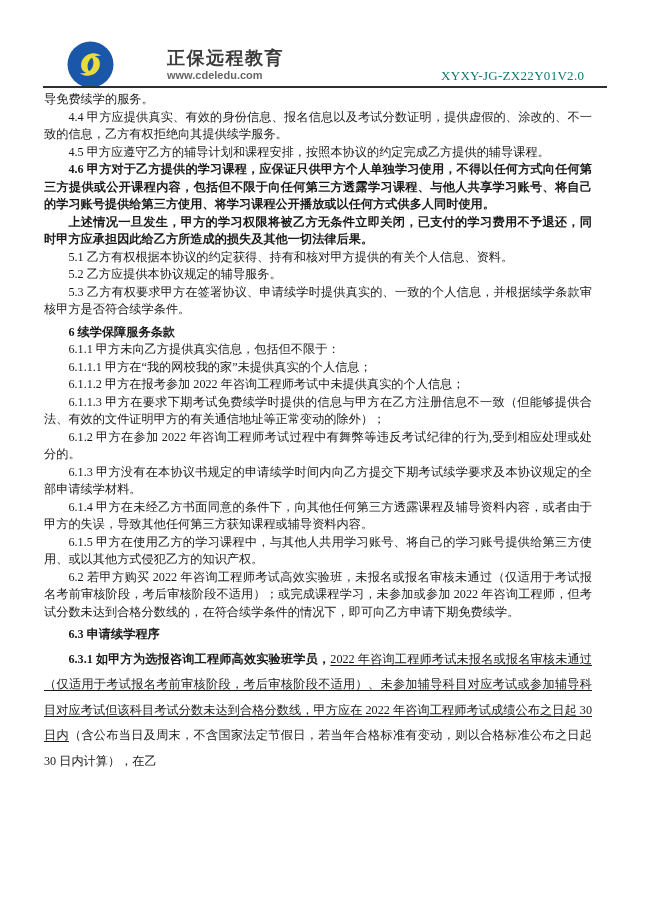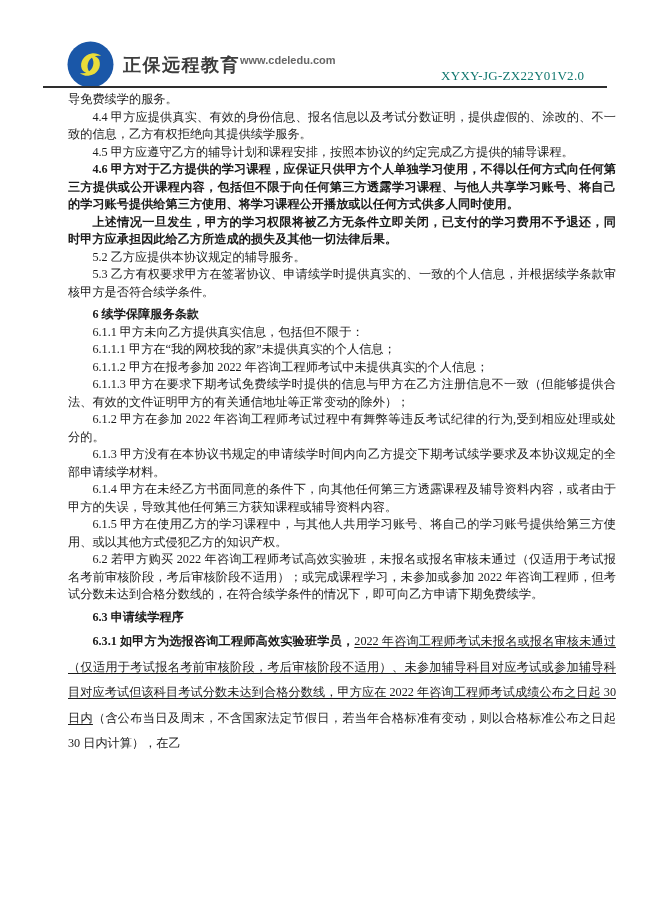--- a/index.html
+++ b/index.html
@@ -11,41 +11,41 @@
     overflow:hidden;
     font-family:"Liberation Serif","DejaVu Serif",serif;
     color:#1a1a1a;
   }
   
   .logo{
     position:absolute;left:67px;top:41px;
     display:flex;align-items:center;gap:9px;
   }
   .logo-badge{width:47px;height:47px;display:block;}
-  .logo-text{display:flex;flex-direction:row;justify-content:flex-start;}
+  .logo-text{display:flex;flex-direction:column;justify-content:flex-start;margin-left:44px;}
   .brand-name{
     font-family:"Liberation Sans","DejaVu Sans",sans-serif;
     font-weight:bold;font-size:18px;letter-spacing:1.5px;
     color:#3d3d3d;line-height:22px;
   }
   .brand-site{
     font-family:"Liberation Sans","DejaVu Sans",sans-serif;
     font-weight:bold;font-size:11px;color:#666;line-height:13px;
   }
   .doc-code{
     position:absolute;left:441px;top:68px;
     font-size:13px;color:#0f766e;letter-spacing:.3px;
   }
   .rule{
     position:absolute;left:43px;top:86px;width:564px;height:2px;
     background:#2e2e2e;
   }
   
   .content{
-    position:absolute;left:68px;top:91px;width:548px;
+    position:absolute;left:44px;top:91px;width:548px;
     font-size:12.2px;line-height:17.5px;
     text-align:justify;text-justify:inter-ideograph;
   }
   .content p{margin:0;text-indent:2em;}
   .content p.noindent{text-indent:0;}
   .content p.heading{font-weight:bold;margin-top:5px;}
   .content p.wide{line-height:25.5px;margin-top:3px;}
   .b{font-weight:bold;}
   .u{text-decoration:underline;text-underline-offset:2px;}
 </style>
@@ -72,20 +72,21 @@
 
   <div class="rule"></div>
 
   <div class="content" id="content">
 
   <p class="noindent"><span>导免费续学的服务。</span></p>
       <p><span>4.4 甲方应提供真实、有效的身份信息、报名信息以及考试分数证明，提供虚假的、涂改的、不一致的信息，乙方有权拒绝向其提供续学服务。</span></p>
       <p><span>4.5 甲方应遵守乙方的辅导计划和课程安排，按照本协议的约定完成乙方提供的辅导课程。</span></p>
       <p><span class="b">4.6 甲方对于乙方提供的学习课程，应保证只供甲方个人单独学习使用，不得以任何方式向任何第三方提供或公开课程内容，包括但不限于向任何第三方透露学习课程、与他人共享学习账号、将自己的学习账号提供给第三方使用、将学习课程公开播放或以任何方式供多人同时使用。</span></p>
       <p><span class="b">上述情况一旦发生，甲方的学习权限将被乙方无条件立即关闭，已支付的学习费用不予退还，同时甲方应承担因此给乙方所造成的损失及其他一切法律后果。</span></p>
+      <p><span>5.1 乙方有权根据本协议的约定获得、持有和核对甲方提供的有关个人信息、资料。</span></p>
       <p><span>5.2 乙方应提供本协议规定的辅导服务。</span></p>
       <p><span>5.3 乙方有权要求甲方在签署协议、申请续学时提供真实的、一致的个人信息，并根据续学条款审核甲方是否符合续学条件。</span></p>
       <p class="heading"><span>6 续学保障服务条款</span></p>
       <p><span>6.1.1 甲方未向乙方提供真实信息，包括但不限于：</span></p>
       <p><span>6.1.1.1 甲方在“我的网校我的家”未提供真实的个人信息；</span></p>
       <p><span>6.1.1.2 甲方在报考参加 2022 年咨询工程师考试中未提供真实的个人信息；</span></p>
       <p><span>6.1.1.3 甲方在要求下期考试免费续学时提供的信息与甲方在乙方注册信息不一致（但能够提供合法、有效的文件证明甲方的有关通信地址等正常变动的除外）；</span></p>
       <p><span>6.1.2 甲方在参加 2022 年咨询工程师考试过程中有舞弊等违反考试纪律的行为,受到相应处理或处分的。</span></p>
       <p><span>6.1.3 甲方没有在本协议书规定的申请续学时间内向乙方提交下期考试续学要求及本协议规定的全部申请续学材料。</span></p>
       <p><span>6.1.4 甲方在未经乙方书面同意的条件下，向其他任何第三方透露课程及辅导资料内容，或者由于甲方的失误，导致其他任何第三方获知课程或辅导资料内容。</span></p>

